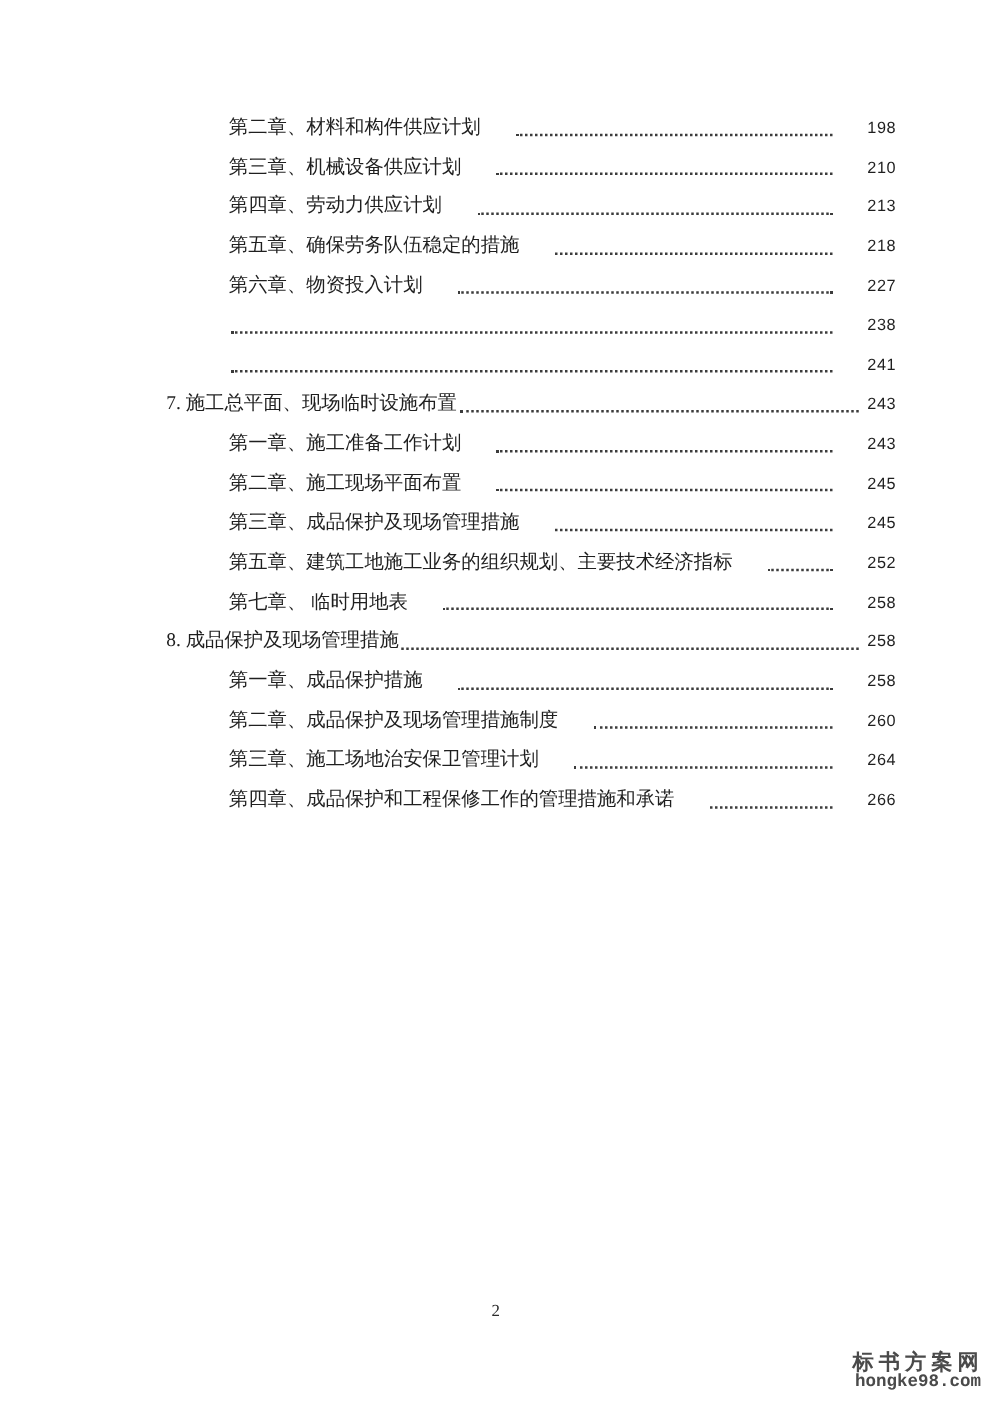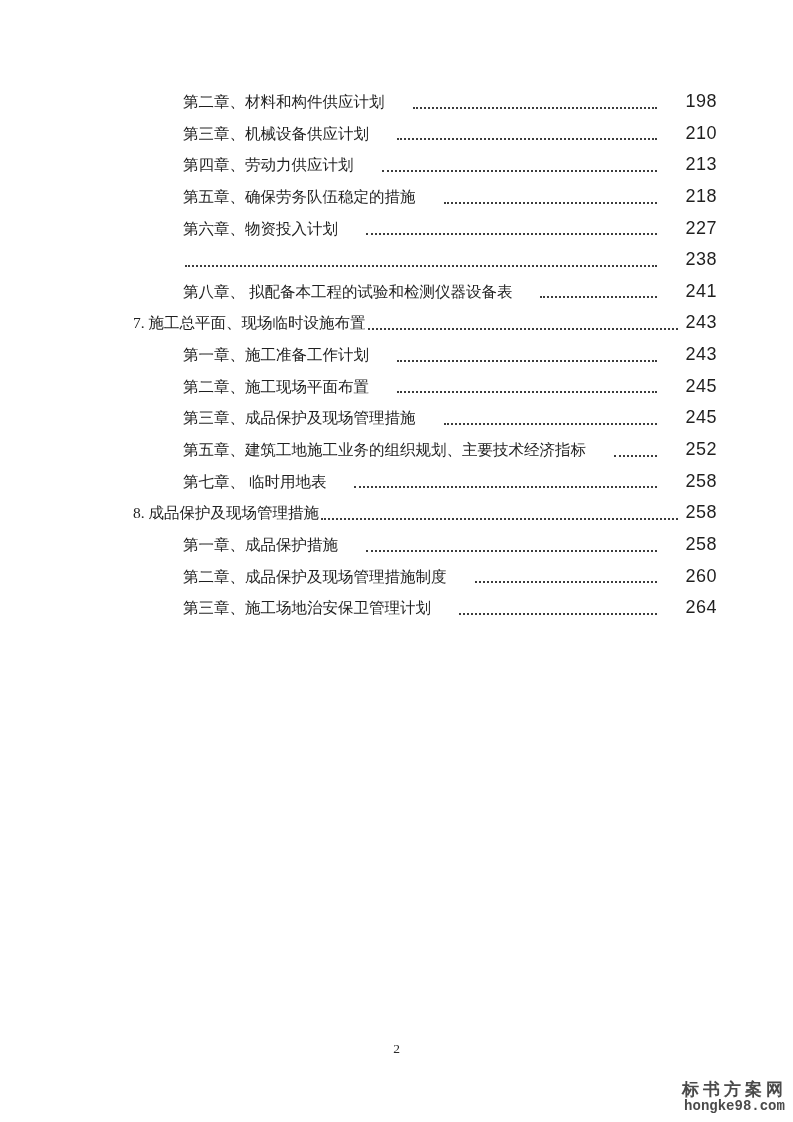--- a/index.html
+++ b/index.html
@@ -38,21 +38,21 @@
   }
   .leader {
     flex: 1;
     min-width: 10px;
     border-bottom: 2px dotted #3c3c3c;
     align-self: flex-end;
     margin: 0 2px 9px 2px;
   }
   .toc-page {
     font-family: "Liberation Sans", "DejaVu Sans", sans-serif;
-    font-size: 18px;
+    font-size: 13px;
     letter-spacing: 0.5px;
   }
   .toc-row.level-1 .toc-page {
     margin-left: 5px;
   }
   .footer-pagenum {
     position: absolute;
     top: 1041px;
     left: 0;
     width: 100%;
@@ -107,21 +107,20 @@
     <div class="toc-row level-2">
     <span class="toc-title">第六章、物资投入计划</span>
     <span class="leader"></span>
     <span class="toc-page">227</span>
   </div>
     <div class="toc-row level-2">
     <span class="leader"></span>
     <span class="toc-page">238</span>
   </div>
     <div class="toc-row level-2">
-    <span class="toc-title">第八章、 拟配备本工程的试验和检测仪器设备表</span>
     <span class="leader"></span>
     <span class="toc-page">241</span>
   </div>
     <div class="toc-row level-1">
     <span class="toc-title">7. 施工总平面、现场临时设施布置</span>
     <span class="leader"></span>
     <span class="toc-page">243</span>
   </div>
     <div class="toc-row level-2">
     <span class="toc-title">第一章、施工准备工作计划</span>
@@ -161,20 +160,25 @@
     <div class="toc-row level-2">
     <span class="toc-title">第二章、成品保护及现场管理措施制度</span>
     <span class="leader"></span>
     <span class="toc-page">260</span>
   </div>
     <div class="toc-row level-2">
     <span class="toc-title">第三章、施工场地治安保卫管理计划</span>
     <span class="leader"></span>
     <span class="toc-page">264</span>
   </div>
+    <div class="toc-row level-2">
+    <span class="toc-title">第四章、成品保护和工程保修工作的管理措施和承诺</span>
+    <span class="leader"></span>
+    <span class="toc-page">266</span>
+  </div>
   </div>
 
 <div class="footer-pagenum">2</div>
 
 <div class="watermark">
   <div class="wm-line1">标书方案网</div>
   <div class="wm-line2">hongke98.com</div>
 </div>
 
 </body></html>

